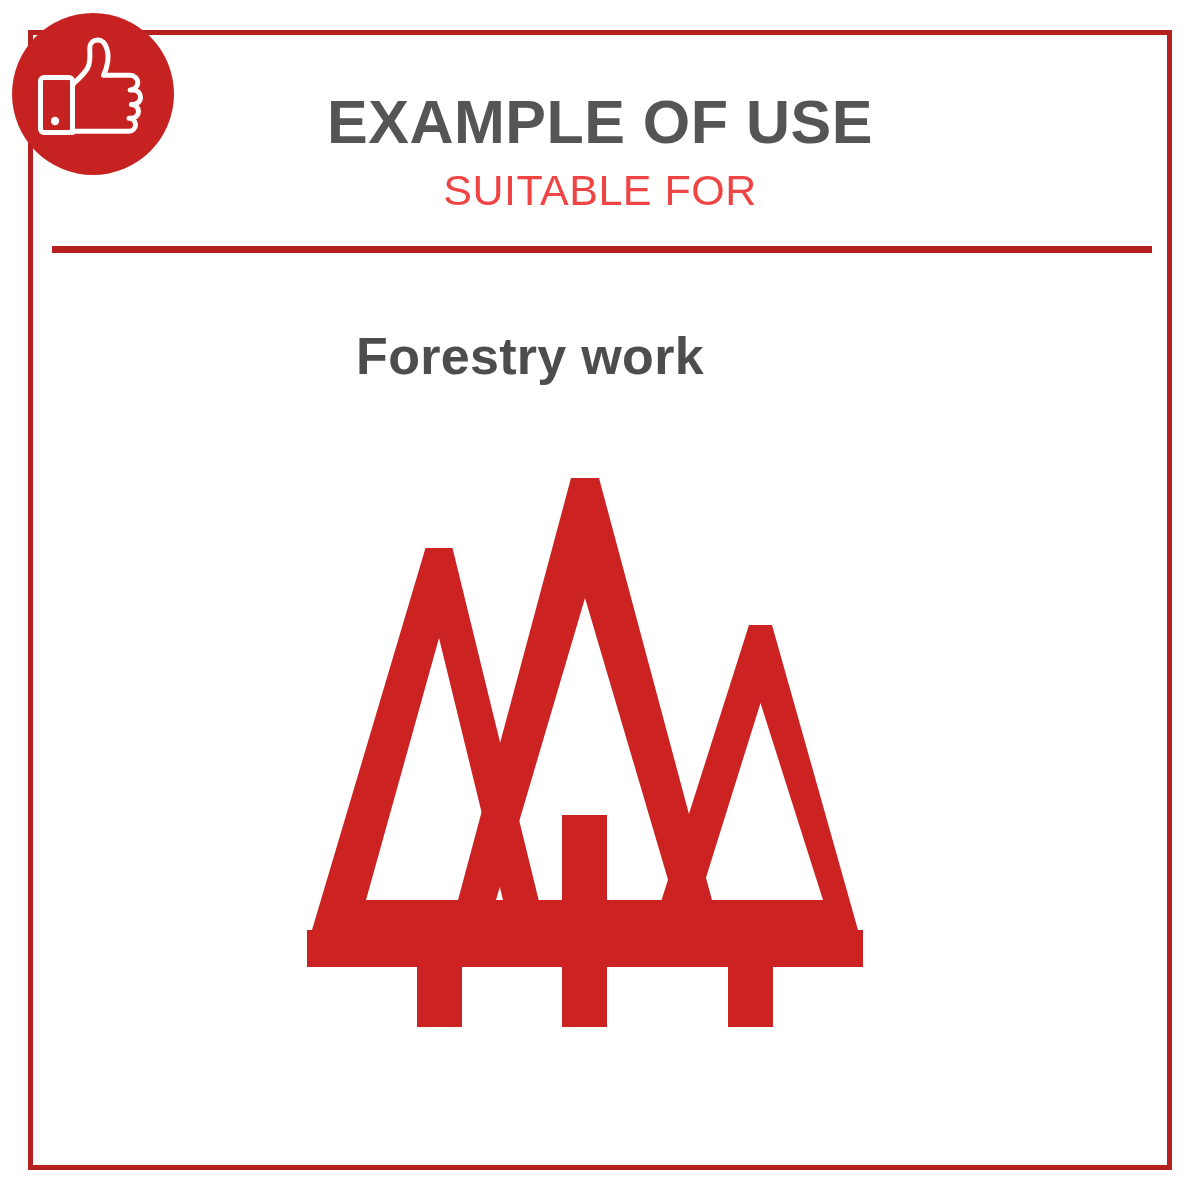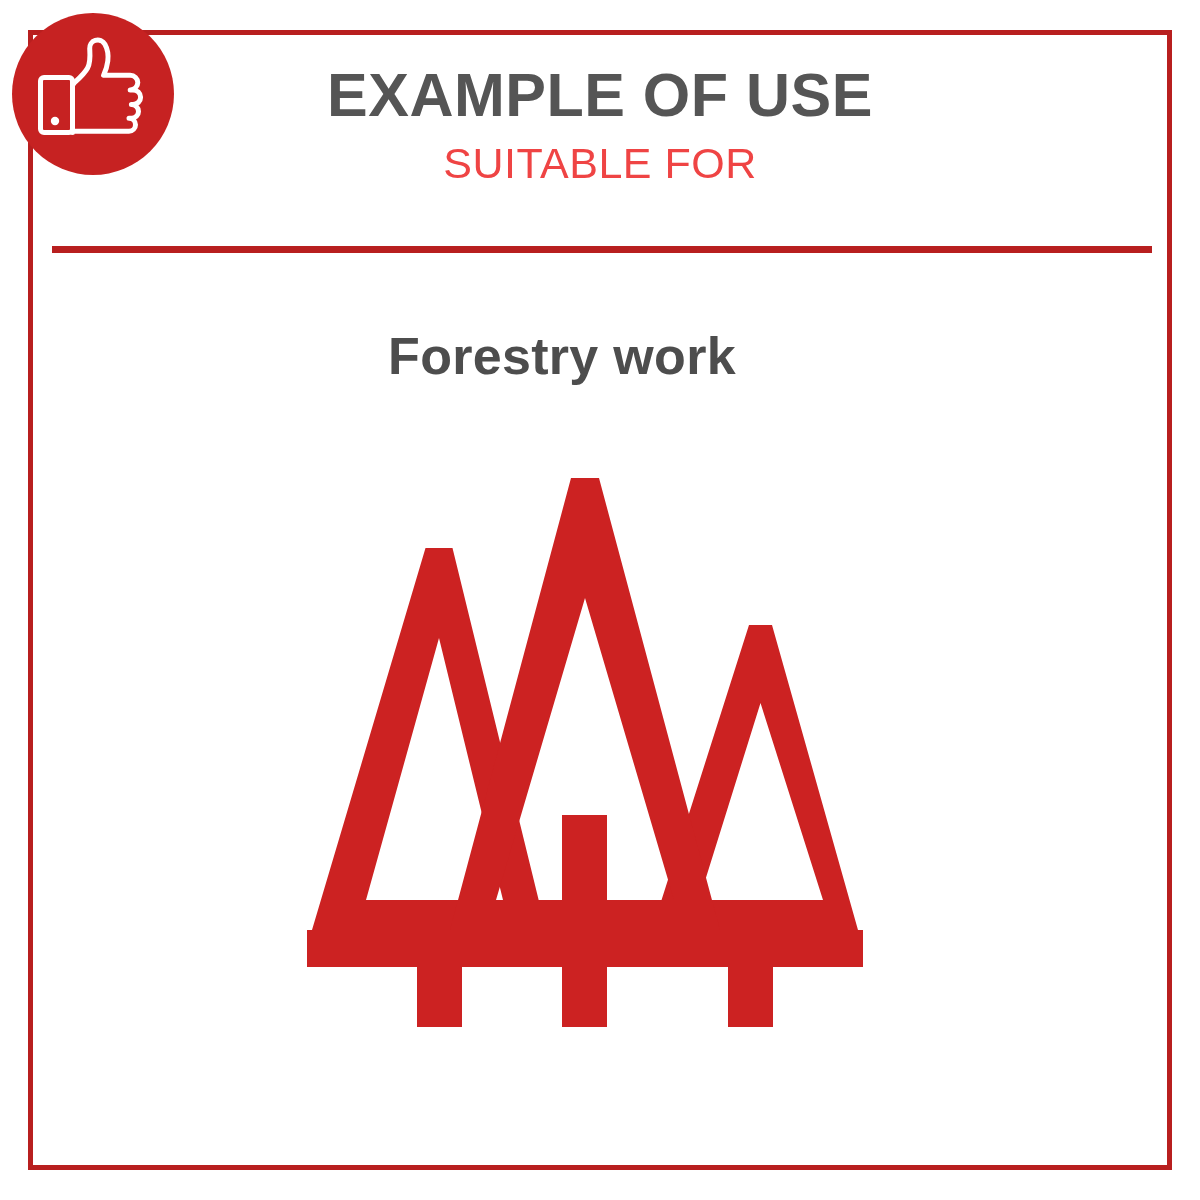--- a/index.html
+++ b/index.html
@@ -36,21 +36,21 @@
     width: 1144px;
     height: 230px;
     box-sizing: border-box;
     display: flex;
     flex-direction: column;
     align-items: center;
     justify-content: flex-start;
     pointer-events: none;
   }
   #title {
-    margin-top: 35px;
+    margin-top: 62px;
     font-size: 61px;
     font-weight: bold;
     letter-spacing: 0.5px;
     color: #555555;
     line-height: 1.0;
     white-space: nowrap;
   }
   #subtitle {
     margin-top: 16px;
     font-size: 43px;
@@ -82,21 +82,20 @@
   }
   #badge svg { display: block; }
 
   
   #label-row {
     position: absolute;
     left: 28px;
     top: 330px;
     width: 1004px;
     text-align: center;
-    margin-left: 32px;
   }
   #item-label {
     font-size: 52px;
     font-weight: bold;
     color: #4d4d4d;
     letter-spacing: 0.3px;
     line-height: 1.0;
   }
 
   

